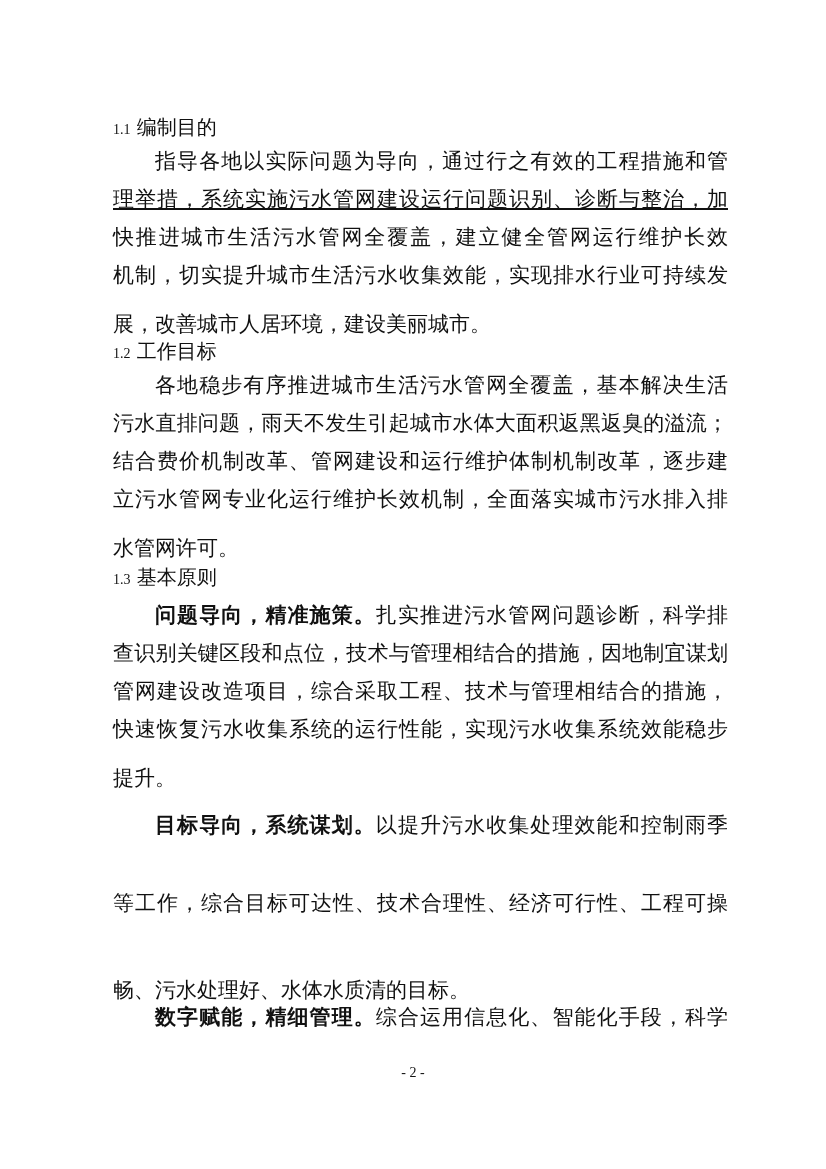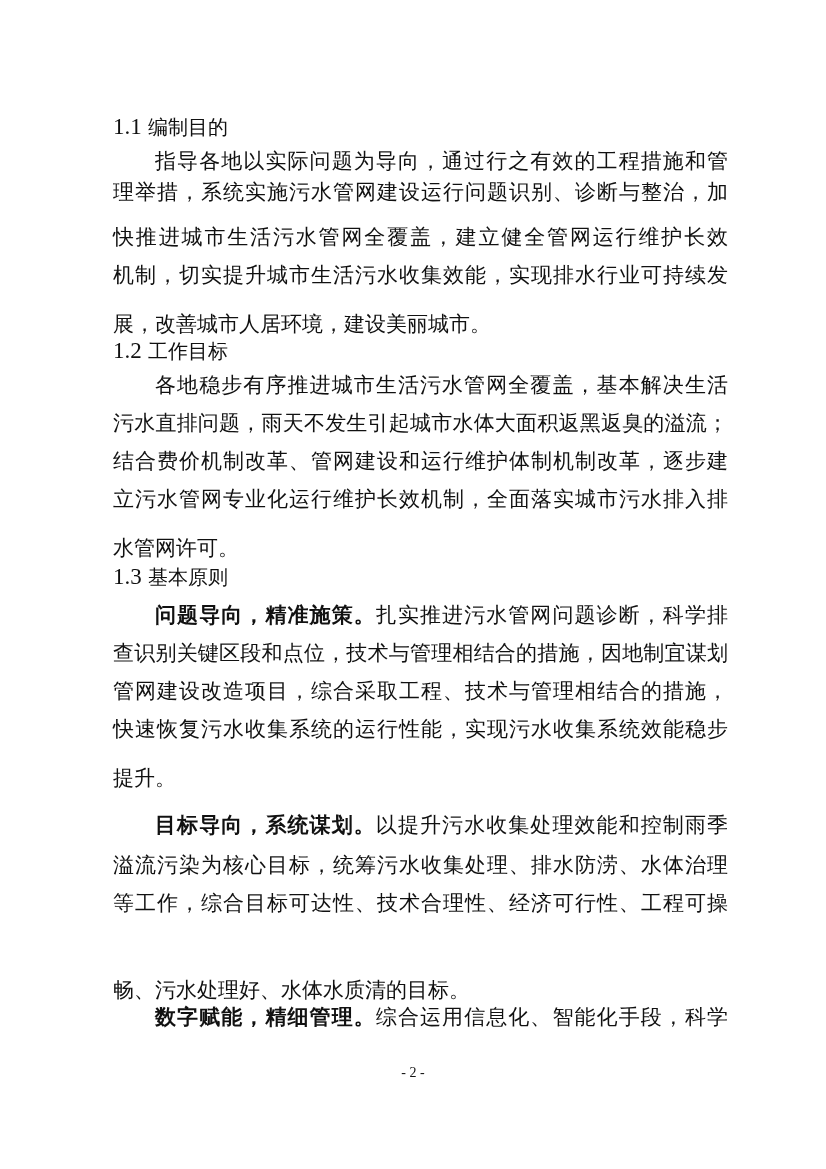--- a/index.html
+++ b/index.html
@@ -10,40 +10,40 @@
       font-family: "DejaVu Serif", "Liberation Serif", serif;
       font-size: 21px; line-height: 26px; white-space: nowrap;
       text-align: justify; text-align-last: justify;
       letter-spacing: 0;
     }
     .heading {
       position: absolute; left: 113px;
       font-family: "DejaVu Sans", "Liberation Sans", sans-serif;
       font-size: 20px; line-height: 26px; white-space: nowrap;
     }
-    .heading .num { font-family: "Liberation Serif", serif; font-size: 23px; }
+    .heading .num { font-family: "Liberation Serif", serif; font-size: 14px; }
     .indent { left: 155px; width: 573px; }
     .last { text-align-last: left; width: auto; margin-top: 11px; }
     .bold { font-weight: bold; font-family: "DejaVu Sans", "Liberation Sans", sans-serif; }
     .footer {
       position: absolute; top: 1065px; left: 0; width: 826px; text-align: center;
       font-family: "Liberation Serif", serif; font-size: 14px;
     }
   </style>
 </head>
 <body>
 
 <div class="page">
 
   <div class="heading" style="top:114px;">
     <span class="num">1.1</span>
     <span>编制目的</span>
   </div>
   <div class="line indent" style="top:148px;">指导各地以实际问题为导向，通过行之有效的工程措施和管</div>
-  <div class="line" style="top:179px;">理举措，系统实施污水管网建设运行问题识别、诊断与整治，加</div>
+  <div class="line" style="top:186px;text-decoration:underline;">理举措，系统实施污水管网建设运行问题识别、诊断与整治，加</div>
   <div class="line" style="top:224px;">快推进城市生活污水管网全覆盖，建立健全管网运行维护长效</div>
   <div class="line" style="top:262px;">机制，切实提升城市生活污水收集效能，实现排水行业可持续发</div>
   <div class="line last" style="top:300px;">展，改善城市人居环境，建设美丽城市。</div>
 
   <div class="heading" style="top:338px;">
     <span class="num">1.2</span>
     <span>工作目标</span>
   </div>
   <div class="line indent" style="top:372px;">各地稳步有序推进城市生活污水管网全覆盖，基本解决生活</div>
   <div class="line" style="top:410px;">污水直排问题，雨天不发生引起城市水体大面积返黑返臭的溢流；</div>
@@ -60,21 +60,20 @@
     <span class="bold">问题导向，精准施策。</span><span>扎实推进污水管网问题诊断，科学排</span>
   </div>
   <div class="line" style="top:640px;">查识别关键区段和点位，技术与管理相结合的措施，因地制宜谋划</div>
   <div class="line" style="top:678px;">管网建设改造项目，综合采取工程、技术与管理相结合的措施，</div>
   <div class="line" style="top:716px;">快速恢复污水收集系统的运行性能，实现污水收集系统效能稳步</div>
   <div class="line last" style="top:754px;">提升。</div>
 
   <div class="line indent" style="top:812px;">
     <span class="bold">目标导向，系统谋划。</span><span>以提升污水收集处理效能和控制雨季</span>
   </div>
-  <div class="line" style="top:852px;">溢流污染为核心目标，统筹污水收集处理、排水防涝、水体治理</div>
   <div class="line" style="top:890px;">等工作，综合目标可达性、技术合理性、经济可行性、工程可操</div>
   <div class="line last" style="top:966px;">畅、污水处理好、水体水质清的目标。</div>
 
   <div class="line indent" style="top:1004px;">
     <span class="bold">数字赋能，精细管理。</span><span>综合运用信息化、智能化手段，科学</span>
   </div>
 
   <div class="footer">- 2 -</div>
 </div>
 

